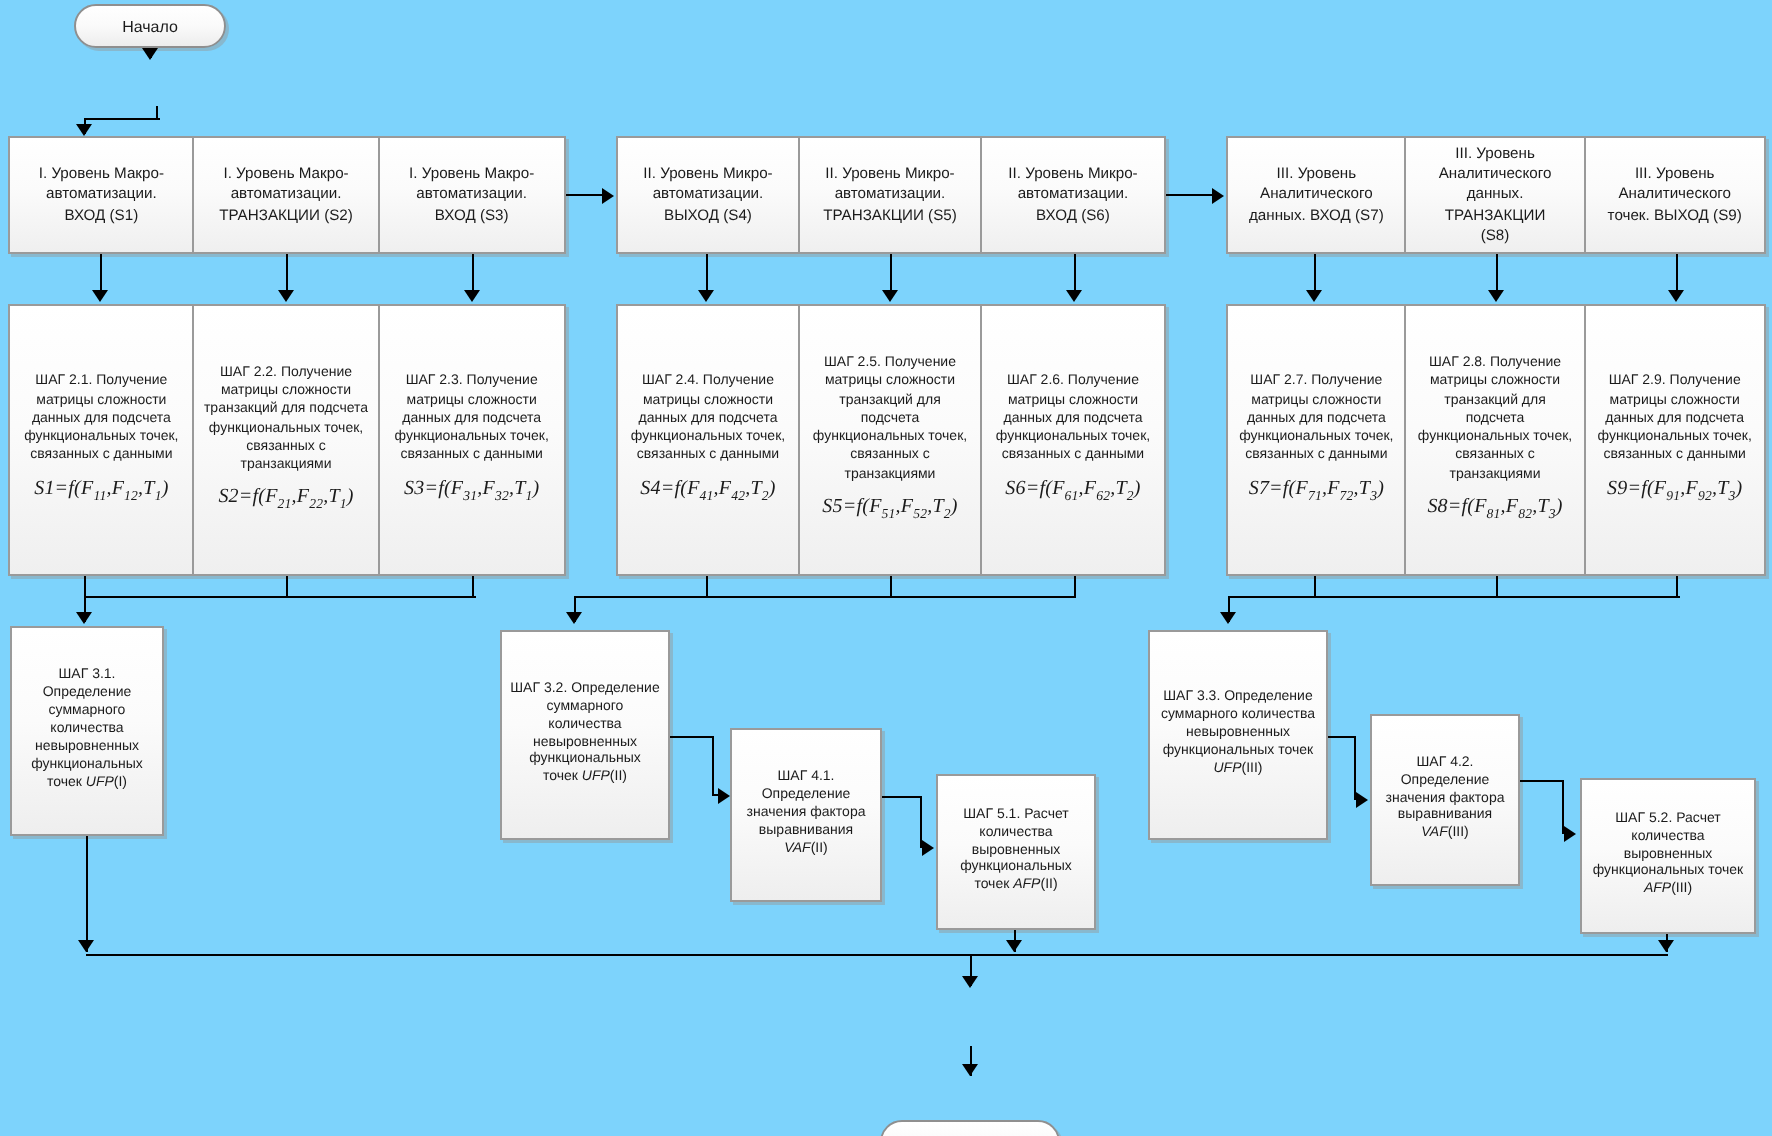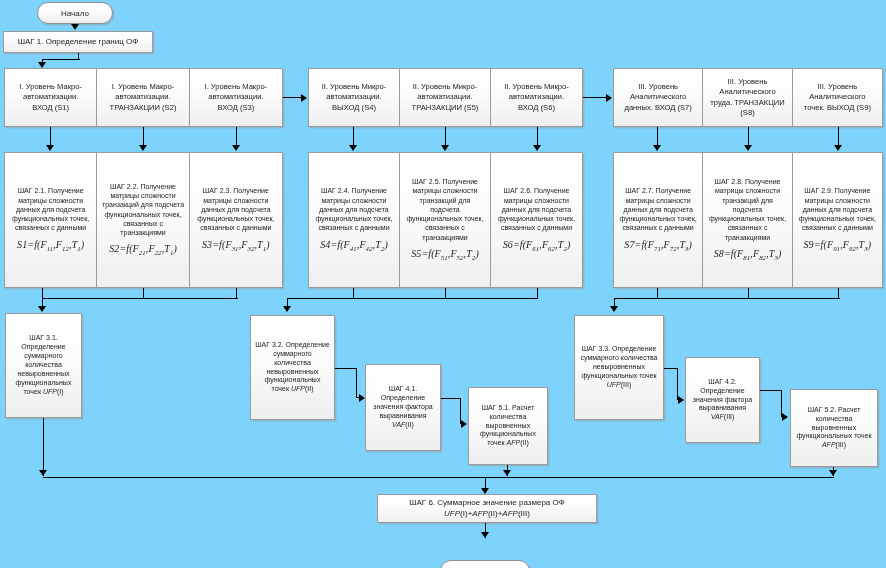--- a/index.html
+++ b/index.html
@@ -107,23 +107,20 @@
 <body>
 
 <div id="canvas">
 
   <div class="terminator t-term" style="left:37px;top:2px;width:76px;height:22px;">
     <span>Начало</span>
   </div>
   <div class="ln v" style="left:75px;top:24px;width:1.2px;height:5px;"></div>
   <div class="arrow-d" style="left:71px;top:24px;"></div>
 
-  <div class="box t-s1" style="left:3px;top:31px;width:150px;height:22px;">
-    <span>ШАГ 1. Определение границ ОФ</span>
-  </div>
 
   <div class="ln v" style="left:78px;top:53px;width:1.2px;height:7px;"></div>
   <div class="ln h" style="left:42px;top:59px;width:38px;height:1.2px;"></div>
   <div class="ln v" style="left:42px;top:59px;width:1.2px;height:8px;"></div>
   <div class="arrow-d" style="left:38px;top:62px;"></div>
 
   <div class="grp" style="left:4px;top:68px;width:279px;height:59px;">
     <div class="cell t-lvl" style="width:93px;">
       <span>I. Уровень Макро-</span>
       <span>автоматизации.</span>
@@ -161,21 +158,21 @@
 
   <div class="grp" style="left:613px;top:68px;width:270px;height:59px;">
     <div class="cell t-lvl" style="width:90px;">
       <span>III. Уровень</span>
       <span>Аналитического</span>
       <span>данных. ВХОД (S7)</span>
     </div>
     <div class="cell t-lvl" style="width:90px;">
       <span>III. Уровень</span>
       <span>Аналитического</span>
-      <span>труда. ТРАНЗАКЦИИ</span>
+      <span>данных. ТРАНЗАКЦИИ</span>
       <span>(S8)</span>
     </div>
     <div class="cell t-lvl" style="width:90px;">
       <span>III. Уровень</span>
       <span>Аналитического</span>
       <span>точек. ВЫХОД (S9)</span>
     </div>
   </div>
 
   <div class="ln h" style="left:283px;top:97px;width:19px;height:1.4px;"></div>
@@ -325,24 +322,20 @@
   <div class="ln v" style="left:507px;top:465px;width:1.4px;height:11px;"></div>
   <div class="arrow-d" style="left:503px;top:470px;"></div>
 
   <div class="ln v" style="left:833px;top:467px;width:1.4px;height:9px;"></div>
   <div class="arrow-d" style="left:829px;top:470px;"></div>
 
   <div class="ln hb" style="left:43px;top:477px;width:791px;height:1.4px;"></div>
   <div class="ln v" style="left:485px;top:477px;width:1.4px;height:16px;"></div>
   <div class="arrow-d" style="left:481px;top:488px;"></div>
 
-  <div class="box t-s1" style="left:377px;top:494px;width:220px;height:29px;">
-    <span>ШАГ 6. Суммарное значение размера ОФ</span>
-    <span style="margin-top:1px;"><span class="it">UFP</span><span>(I)</span><span>+</span><span class="it">AFP</span><span>(II)</span><span>+</span><span class="it">AFP</span><span>(III)</span></span>
-  </div>
 
   <div class="ln v" style="left:485px;top:523px;width:1.4px;height:15px;"></div>
   <div class="arrow-d" style="left:481px;top:532px;"></div>
 
   <div class="terminator t-term" style="left:440px;top:512px;width:90px;height:22px;margin-top:48px;">
     <span>Конец</span>
   </div>
 
 </div>
 

